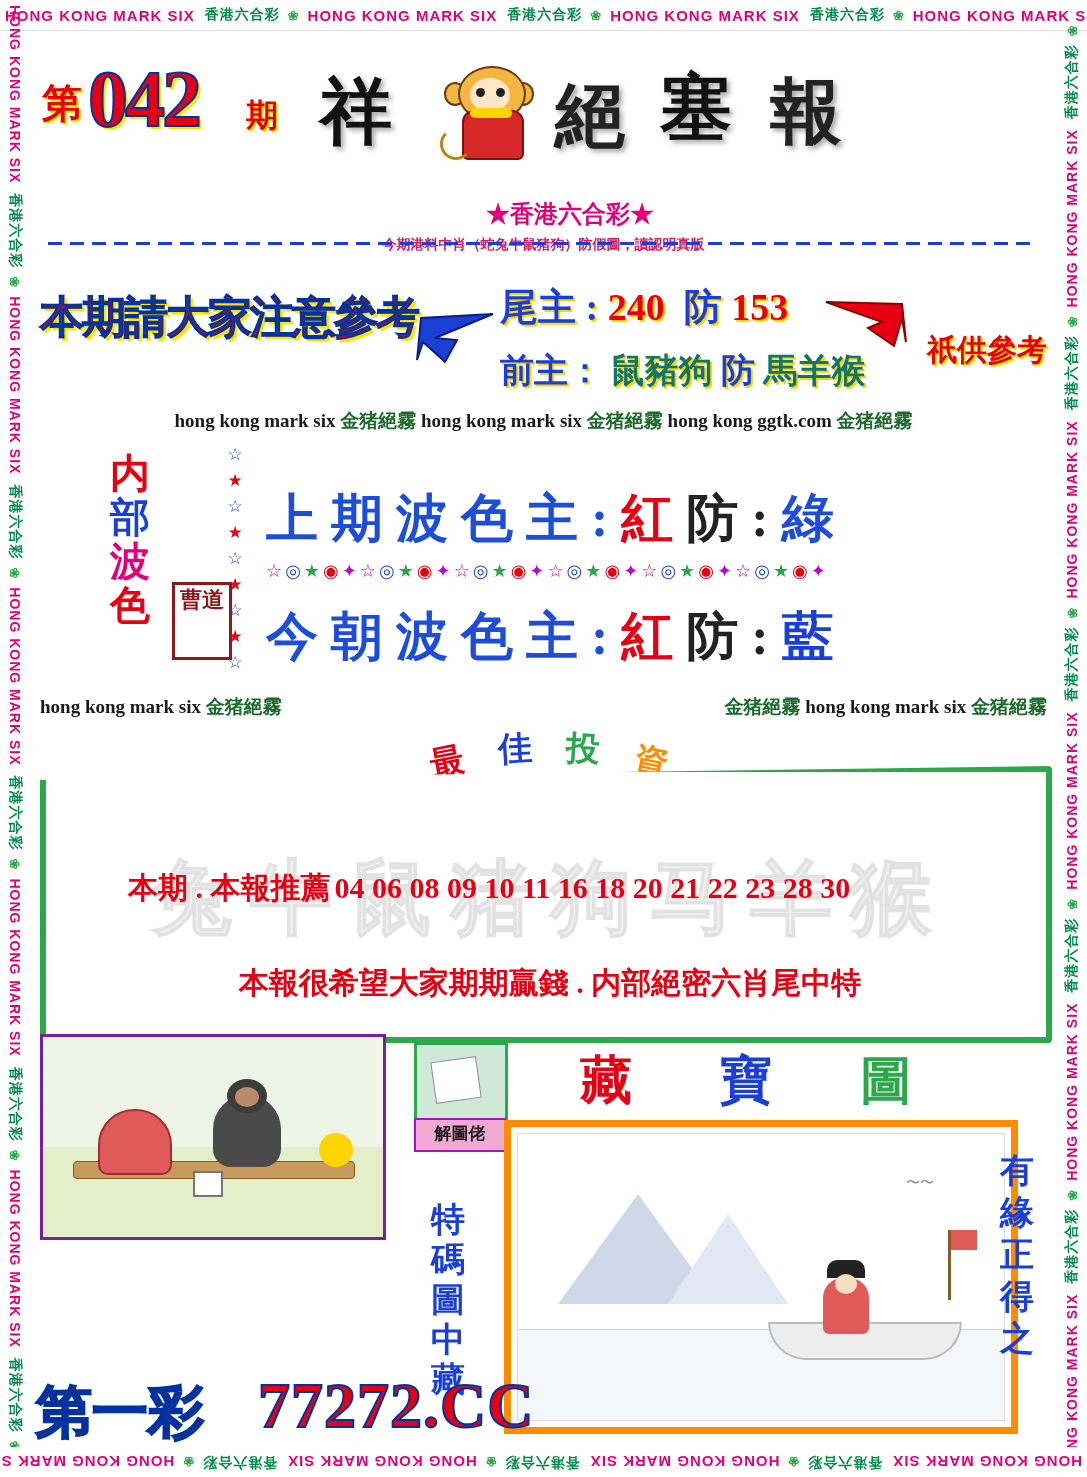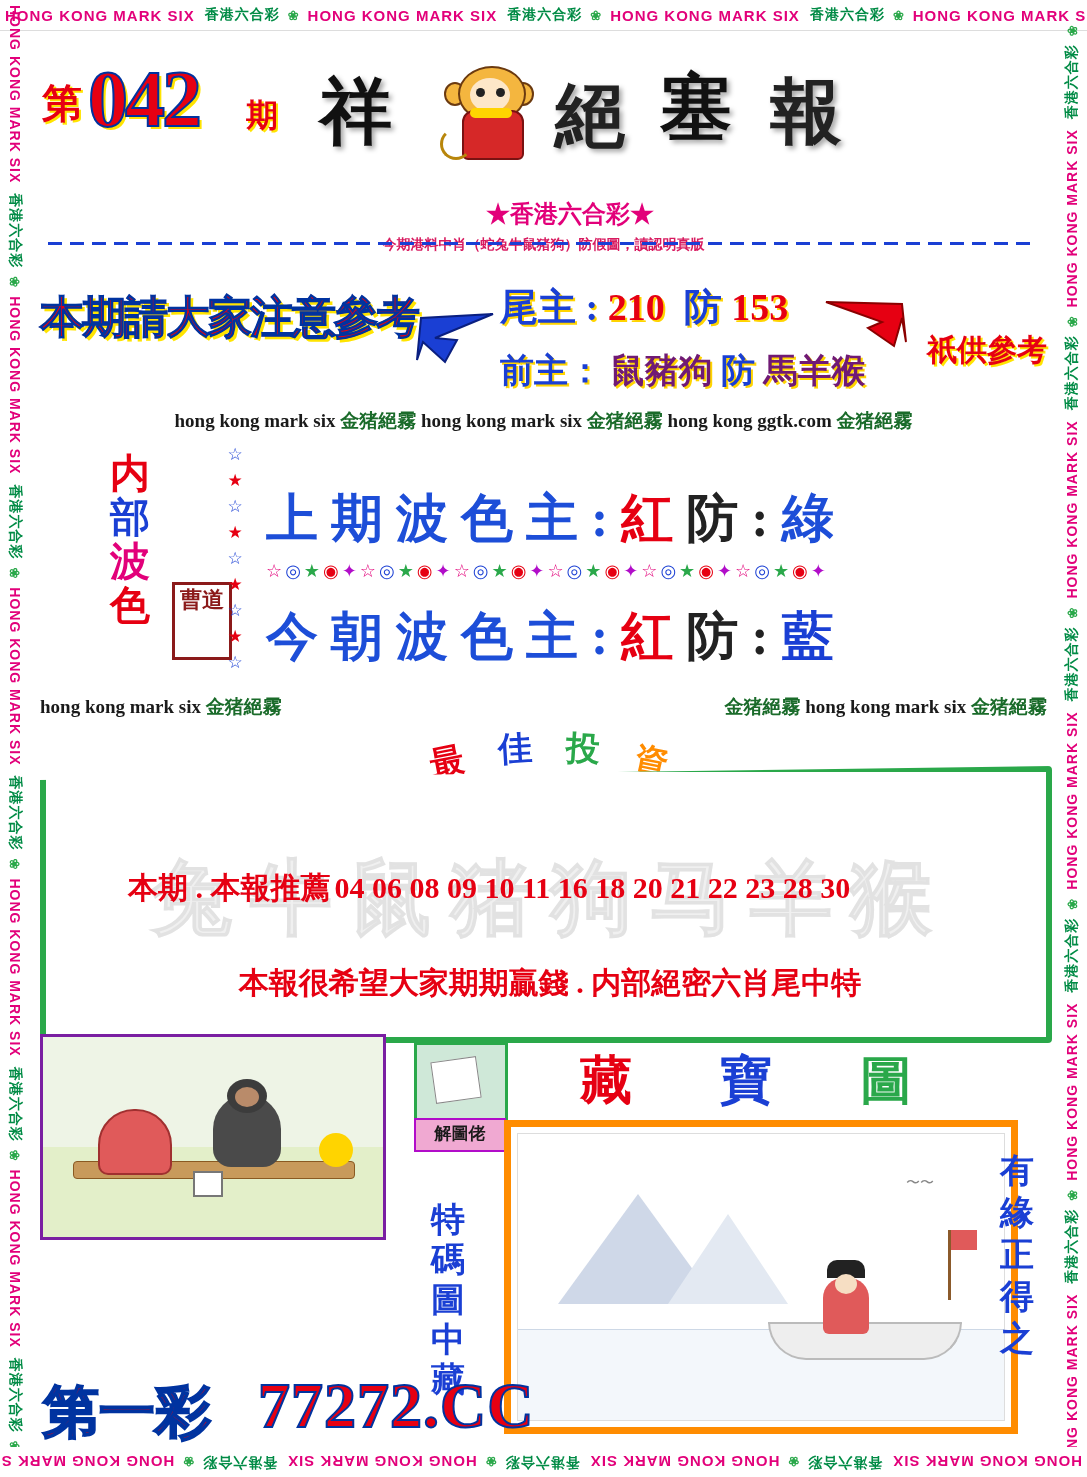--- a/index.html
+++ b/index.html
@@ -86,21 +86,21 @@
   .arrow-blue{position:absolute;left:385px;top:278px;width:80px;height:60px;}
   .arrow-red{position:absolute;right:150px;top:268px;width:85px;height:60px;}
   .slogan-right{position:absolute;right:10px;top:300px;font-size:30px;font-weight:bold;
     color:#e60012;font-family:"Liberation Serif",serif;text-shadow:2px 2px 0 #ffe400;}
 
   .mid1{position:absolute;left:470px;top:252px;font-size:38px;font-weight:bold;
     color:#1a3fd4;font-family:"Liberation Serif",serif;text-shadow:2px 2px 0 #ffd400;}
   .mid1 .num{color:#e60012;}
   .mid2{position:absolute;left:470px;top:318px;font-size:34px;font-weight:bold;
     color:#1a3fd4;font-family:"Liberation Serif",serif;text-shadow:2px 2px 0 #ffd400;}
-  .mid2 .hot{color:#701a75;}
+  .mid2 .hot{color:#0f766e;}
 
   .urlrow{position:absolute;left:0;top:378px;width:1027px;text-align:center;
     font-size:19px;font-weight:bold;font-family:"Liberation Serif",serif;color:#1a1a1a;}
   .urlrow .gold{color:#1a6b2a;}
 
   
   .wavebox{position:absolute;left:0;top:412px;width:1027px;height:275px;}
   .vertlabel{position:absolute;left:60px;top:10px;width:80px;text-align:center;
     font-family:"Liberation Serif",serif;font-weight:bold;font-size:40px;line-height:44px;}
   .vertlabel span{display:block;}
@@ -184,21 +184,21 @@
   .man .face2{position:absolute;left:12px;top:-4px;width:22px;height:20px;border-radius:50%;background:#f6dec3;}
   .flag{position:absolute;left:430px;bottom:120px;width:3px;height:70px;background:#8b5a2b;}
   .flag:after{content:"";position:absolute;left:3px;top:0;width:26px;height:20px;background:#e05a5a;}
   .birds{position:absolute;right:70px;top:40px;color:#888;font-size:14px;}
 
   .vertblue2{position:absolute;right:12px;top:1120px;width:56px;text-align:center;
     font-family:"Liberation Serif",serif;font-weight:bold;font-size:34px;line-height:42px;color:#1a3fd4;}
   .vertblue2 span{display:block;}
 
   .footerbrand{position:absolute;left:6px;bottom:10px;width:720px;height:66px;}
-  .footerbrand .cn{position:absolute;left:7px;top:4px;font-size:56px;font-weight:bold;color:#e60012;
+  .footerbrand .cn{position:absolute;left:0;top:4px;font-size:56px;font-weight:bold;color:#e60012;
     font-family:"Liberation Serif",serif;-webkit-text-stroke:2px #0033a0;}
   .footerbrand .dm{position:absolute;left:222px;top:-2px;font-size:64px;font-weight:bold;color:#e60012;
     font-family:"Liberation Serif",serif;-webkit-text-stroke:2px #0033a0;letter-spacing:1px;}
 </style>
 </head>
 <body>
 
 <div class="page">
 
   <div class="bar-top" id="mtop">
@@ -303,21 +303,21 @@
 
     <svg class="arrow-blue" viewBox="0 0 80 60">
       <polygon points="78,6 20,30 42,32 30,54 8,34 2,52 6,10" fill="#1a3fd4" stroke="#0a1f80" stroke-width="2"></polygon>
     </svg>
     <svg class="arrow-red" viewBox="0 0 85 60">
       <polygon points="4,4 60,24 46,30 72,48 80,20 84,44 80,6" fill="#e60012" stroke="#8b0000" stroke-width="2"></polygon>
     </svg>
 
     <div class="mid1">
       <span>尾主 :</span>
-      <span class="num">210</span>
+      <span class="num">240</span>
       &nbsp;<span>防</span>
       <span class="num">153</span>
     </div>
     <div class="mid2">
       <span>前主：</span>
       <span class="hot">鼠豬狗</span>
       <span>防</span>
       <span class="hot">馬羊猴</span>
     </div>
     <div class="slogan-right">祇供參考</div>

